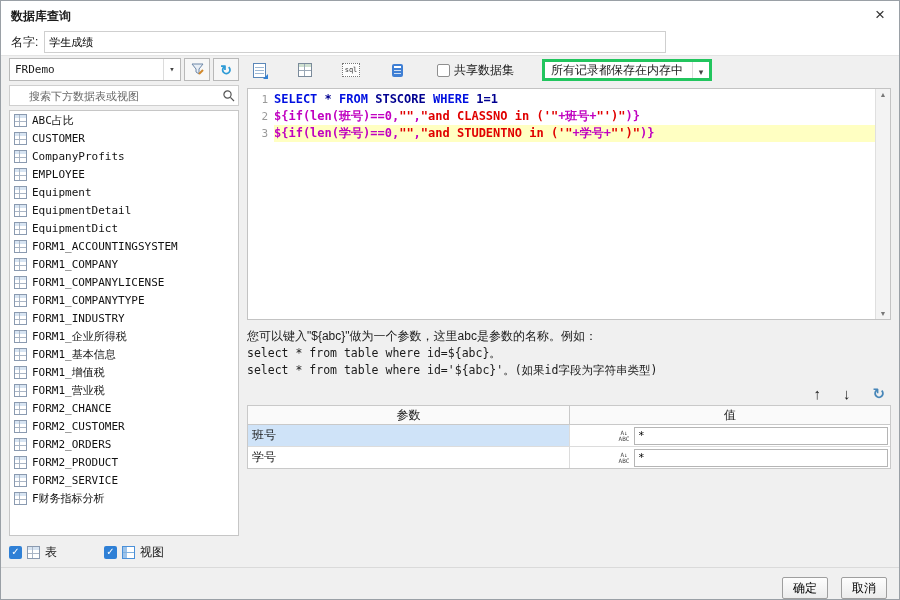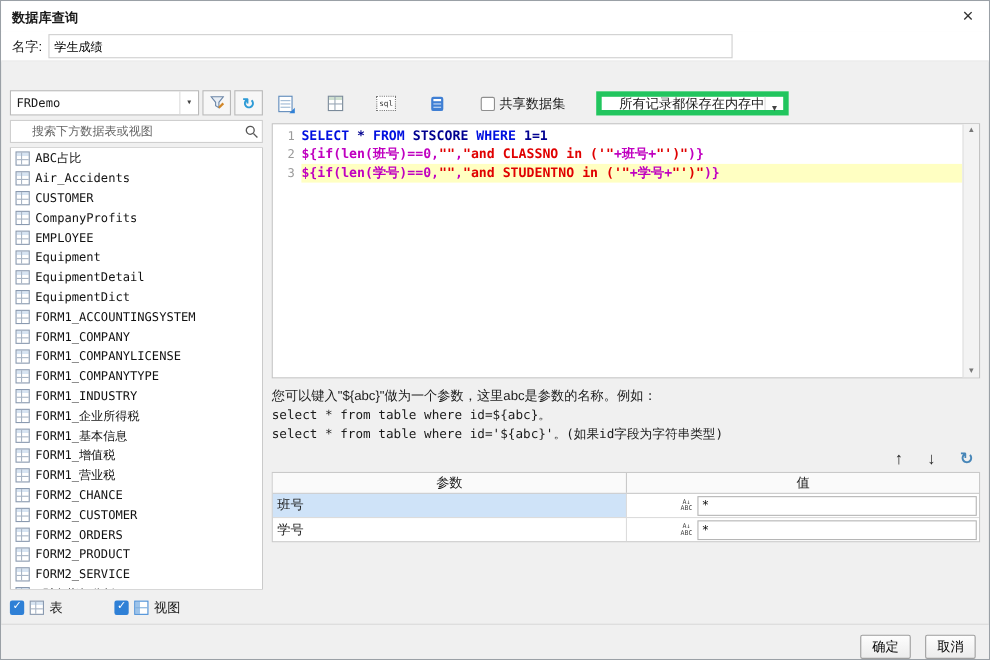--- a/index.html
+++ b/index.html
@@ -11,21 +11,21 @@
   .title{position:absolute;left:10px;top:7px;font-size:12px;font-weight:bold;}
   .close-btn{position:absolute;right:8px;top:3px;width:22px;height:22px;border:none;background:transparent;
     font-size:17px;line-height:22px;text-align:center;color:#333;cursor:pointer;padding:0;}
 
   
   .name-row{position:absolute;left:0;top:28px;right:0;height:27px;background:#fff;border-bottom:1px solid #e4e4e4;
     display:flex;align-items:center;padding-left:10px;box-sizing:border-box;}
   .name-label{margin-right:6px;}
   .name-input{width:612px;height:18px;border:1px solid #cfcfcf;font-size:11px;padding:1px 4px;font-family:inherit;}
 
-  .body{position:absolute;top:57px;left:0;right:0;bottom:32px;margin-top:24px;}
+  .body{position:absolute;top:57px;left:0;right:0;bottom:32px;}
 
   
   .left{position:absolute;left:8px;top:0;width:230px;bottom:4px;display:flex;flex-direction:column;}
   .ds-row{display:flex;height:23px;gap:3px;flex-shrink:0;}
   .ds-select{flex:1;display:flex;align-items:center;justify-content:space-between;background:#fff;
     border:1px solid #b9b9b9;font-size:11px;padding-left:5px;font-family:"DejaVu Sans Mono",monospace;cursor:pointer;box-sizing:border-box;}
   .ds-arrow{width:16px;text-align:center;color:#444;border-left:1px solid #dcdcdc;font-size:9px;align-self:stretch;line-height:21px;}
   .tool-btn{width:26px;height:23px;border:1px solid #b9b9b9;background:#f7f7f7;display:flex;align-items:center;
     justify-content:center;padding:0;cursor:pointer;box-sizing:border-box;}
   .refresh-glyph{color:#2e9bd6;font-size:14px;font-weight:bold;}
@@ -65,22 +65,22 @@
   .doc-icon::after{content:"";position:absolute;right:-3px;bottom:-2px;border-left:5px solid transparent;border-bottom:5px solid #2f80d6;}
   .grid-icon{width:12px;height:12px;border:1px solid #7a8a9a;position:relative;background:linear-gradient(to bottom,#cfe0d0 3px,#fff 3px);}
   .grid-icon::before{content:"";position:absolute;left:0;right:0;top:6px;border-top:1px solid #9aa8b6;}
   .grid-icon::after{content:"";position:absolute;top:0;bottom:0;left:5px;border-left:1px solid #9aa8b6;}
   .sql-badge{font-size:7px;line-height:8px;border:1px dotted #777;padding:2px 2px;color:#333;background:#fdfdfd;
     font-family:"DejaVu Sans Mono",monospace;}
   .paste-icon{width:11px;height:13px;background:#3f7fd4;border-radius:2px;position:relative;}
   .paste-icon::before{content:"";position:absolute;left:2px;right:2px;top:2px;height:2px;background:#fff;}
   .paste-icon::after{content:"";position:absolute;left:2px;right:2px;top:6px;border-top:1px solid #cfe0f5;box-shadow:0 3px #cfe0f5;}
   .share-wrap{display:flex;align-items:center;gap:4px;margin-left:6px;cursor:pointer;}
-  .storage-select{margin-left:6px;height:22px;min-width:170px;background:#fff;border:5px solid #22c55e;display:flex;
-    align-items:center;justify-content:space-between;font-size:12px;padding-left:16px;box-sizing:border-box;cursor:pointer;}
+  .storage-select{margin-left:6px;height:22px;min-width:170px;background:#fff;border:3px solid #22c55e;display:flex;
+    align-items:center;justify-content:space-between;font-size:12px;padding-left:6px;box-sizing:border-box;cursor:pointer;}
 
   .editor{margin-top:6px;height:232px;border:1px solid #c3c3c3;background:#fff;display:flex;box-sizing:border-box;flex-shrink:0;}
   .code-lines{flex:1;padding-top:2px;overflow:hidden;}
   .code-line{display:flex;height:17px;}
   .ln{width:20px;flex-shrink:0;text-align:right;padding-right:6px;font-family:"DejaVu Sans Mono",monospace;
     font-size:11px;color:#9a9a9a;line-height:17px;}
   .code{flex:1;font-family:"DejaVu Sans Mono","DejaVu Sans",monospace;font-size:12px;white-space:pre;line-height:17px;}
   .code-line.current .code{background:#ffffc2;}
   .tok-kw{color:#0010e0;font-weight:bold;}
   .tok-pl{color:#000090;font-weight:bold;}
@@ -161,24 +161,20 @@
         </span>
       </div>
 
       <div class="table-list">
 
           <div class="table-item">
             <span class="tbl-icon"></span>
             <span>ABC占比</span>
           </div>
 
-          <div class="table-item">
-            <span class="tbl-icon"></span>
-            <span>Air_Accidents</span>
-          </div>
 
           <div class="table-item">
             <span class="tbl-icon"></span>
             <span>CUSTOMER</span>
           </div>
 
           <div class="table-item">
             <span class="tbl-icon"></span>
             <span>CompanyProfits</span>
           </div>

